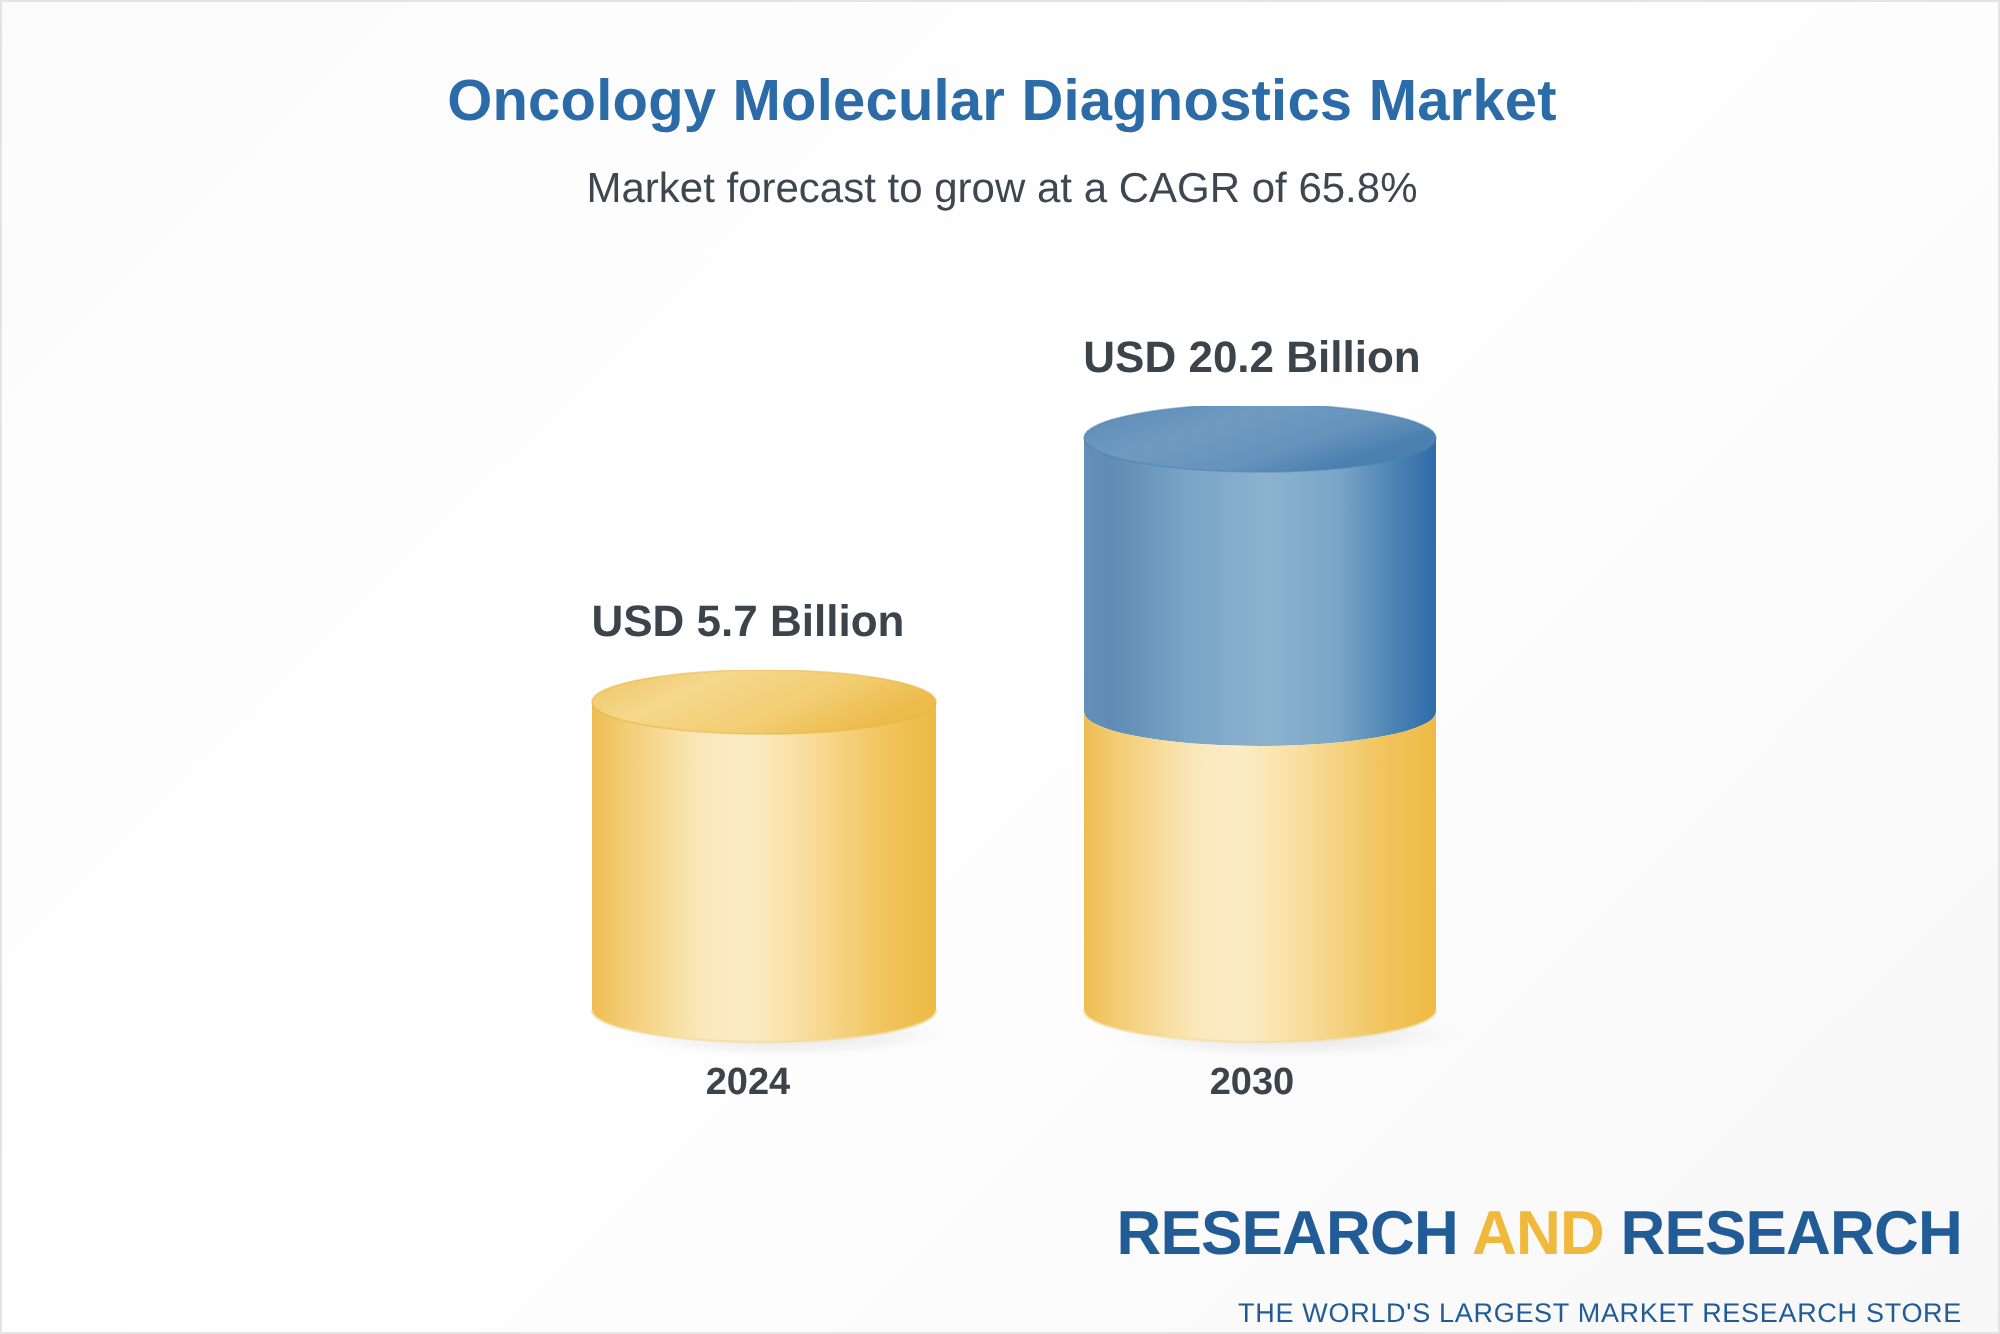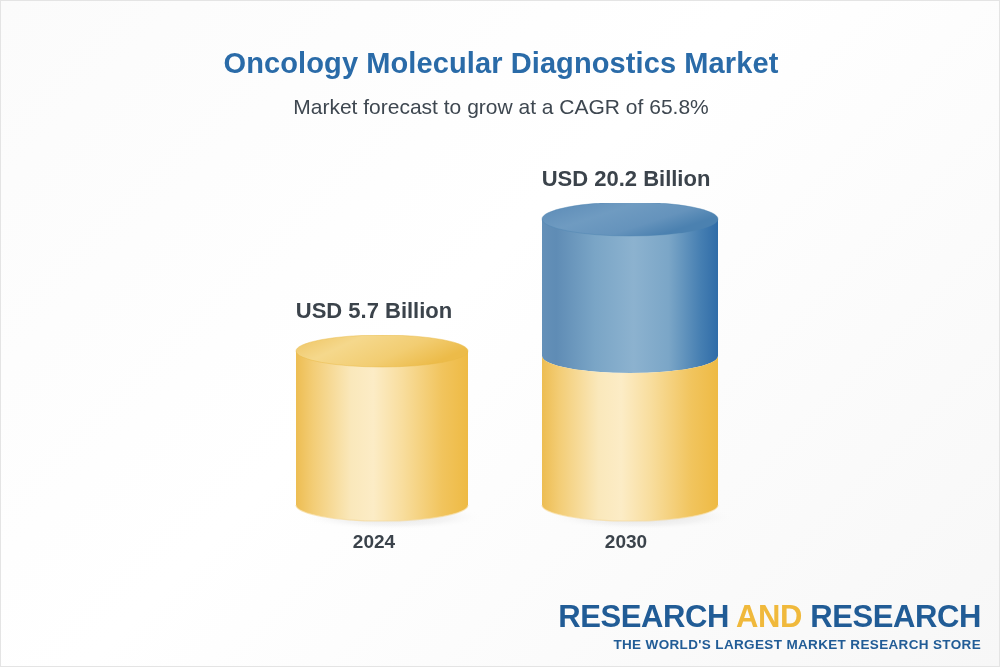--- a/index.html
+++ b/index.html
@@ -25,21 +25,21 @@
 
   
   .header {
     position: absolute;
     top: 34px;
     left: 0;
     width: 1000px;
     text-align: center;
   }
   .chart-title {
-    margin: 12px;
+    margin: 0;
     font-size: 29px;
     font-weight: bold;
     color: #2a6ba8;
     letter-spacing: .1px;
     line-height: 1.15;
   }
   .chart-subtitle {
     margin: 14px 0 0 0;
     font-size: 21px;
     font-weight: normal;
@@ -102,23 +102,23 @@
     font-size: 31px;
     font-weight: bold;
     letter-spacing: -0.4px;
     color: #215c96;
     white-space: nowrap;
   }
   .logo-and {
     color: #f0b93c;
   }
   .logo-tag {
-    margin-top: 6px;
+    margin-top: 18px;
     font-size: 13.5px;
-    font-weight: bold;
+    font-weight: normal;
     letter-spacing: .35px;
     color: #215c96;
     white-space: nowrap;
   }
 </style>
 </head>
 <body>
 
 <div class="infographic">
 

